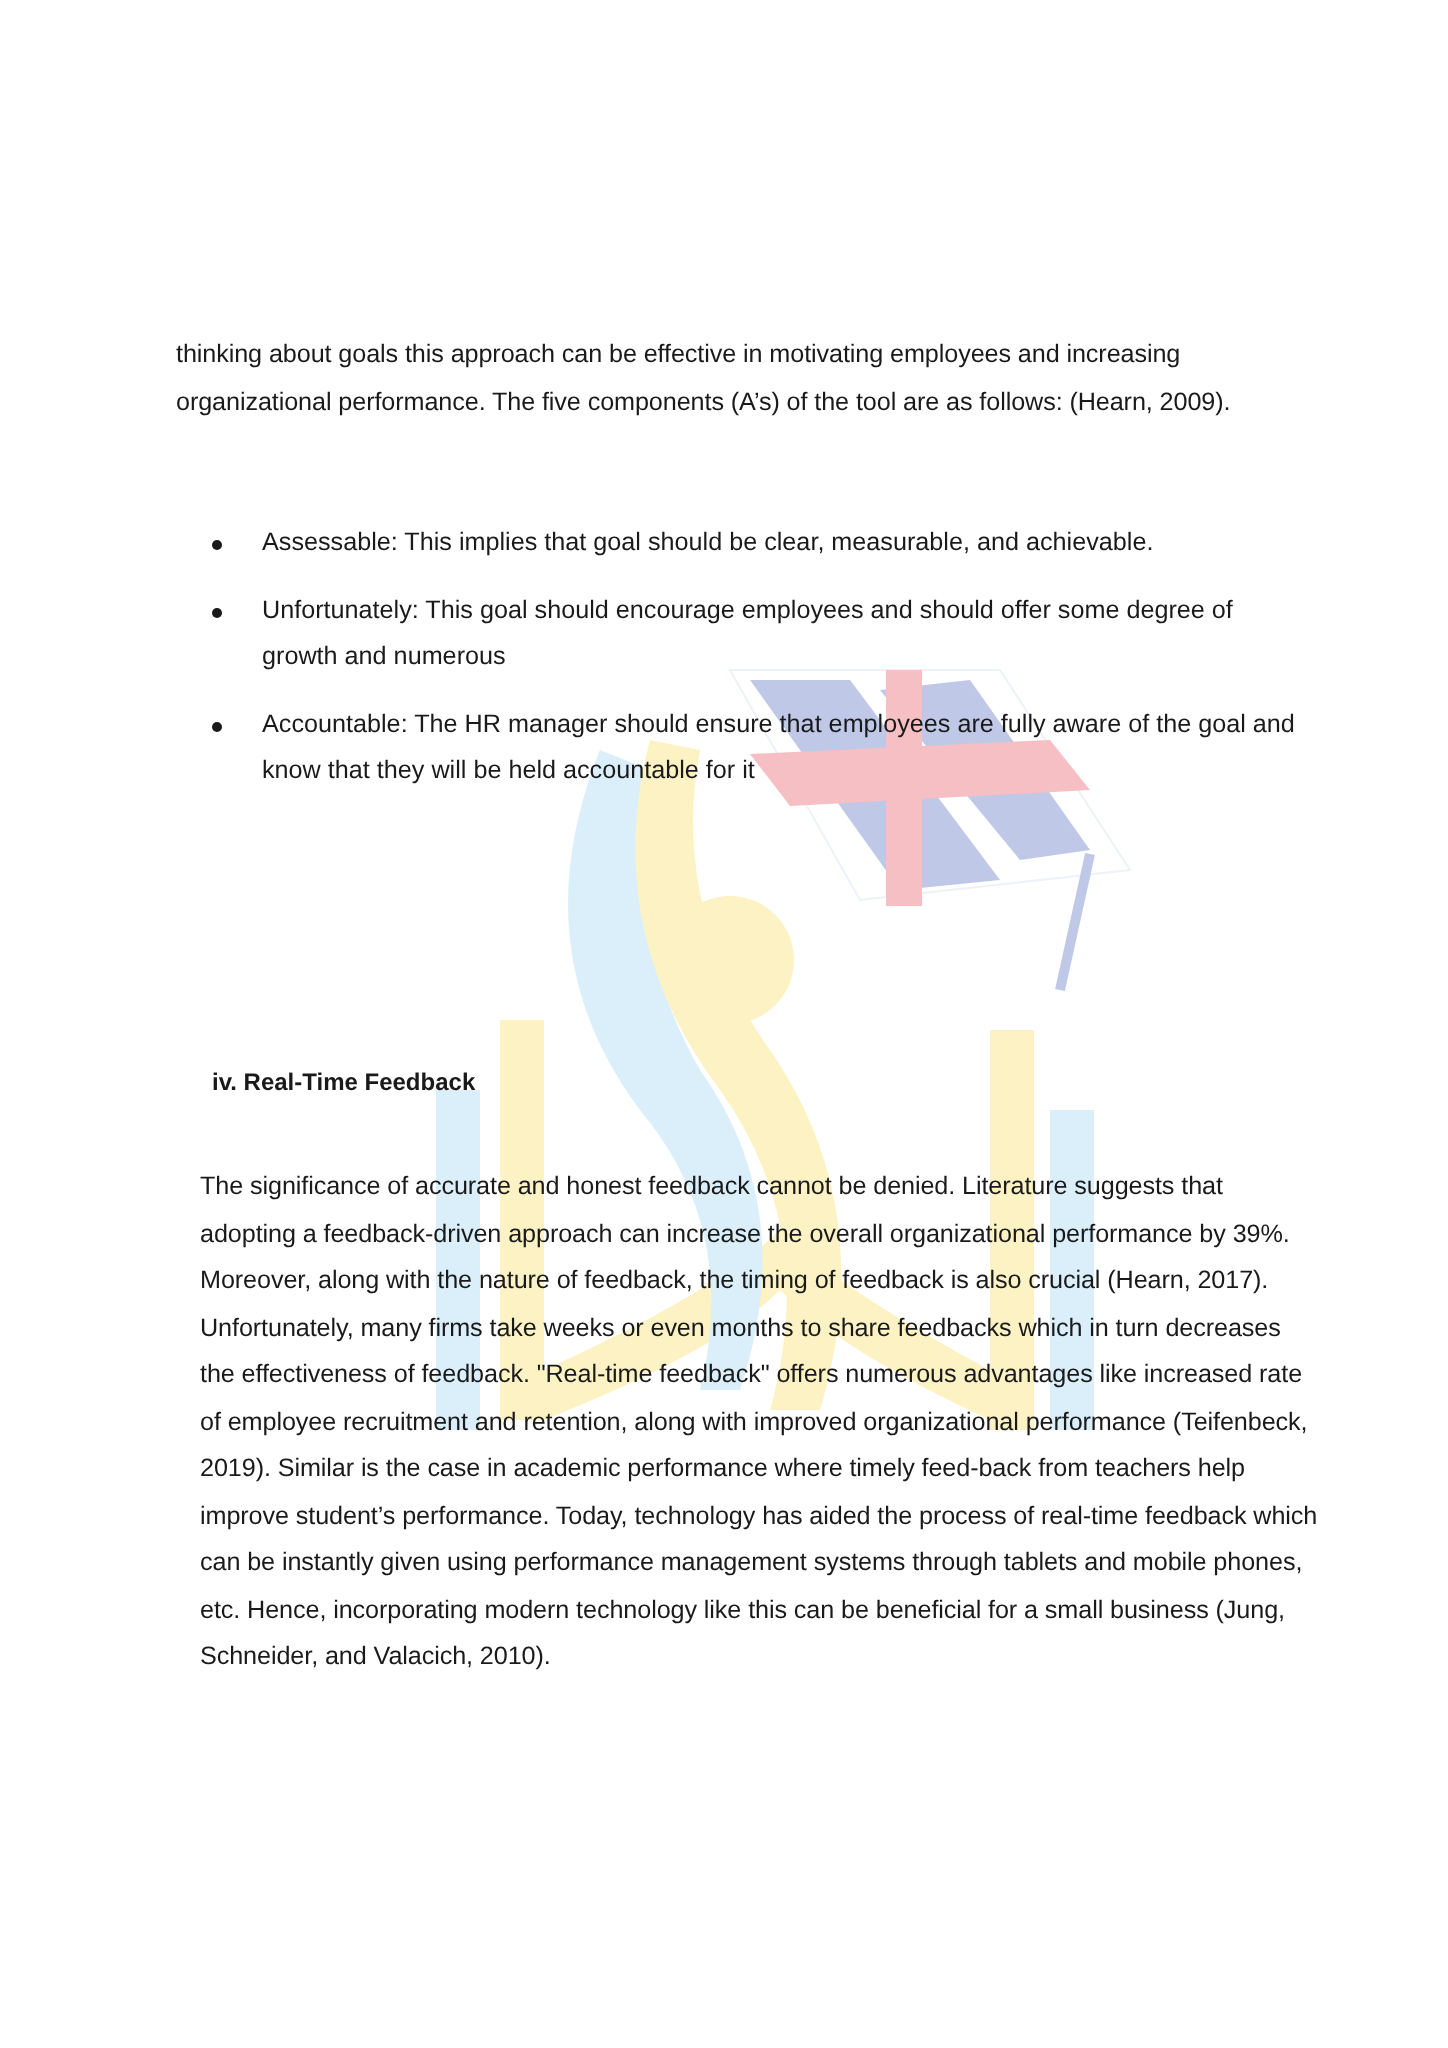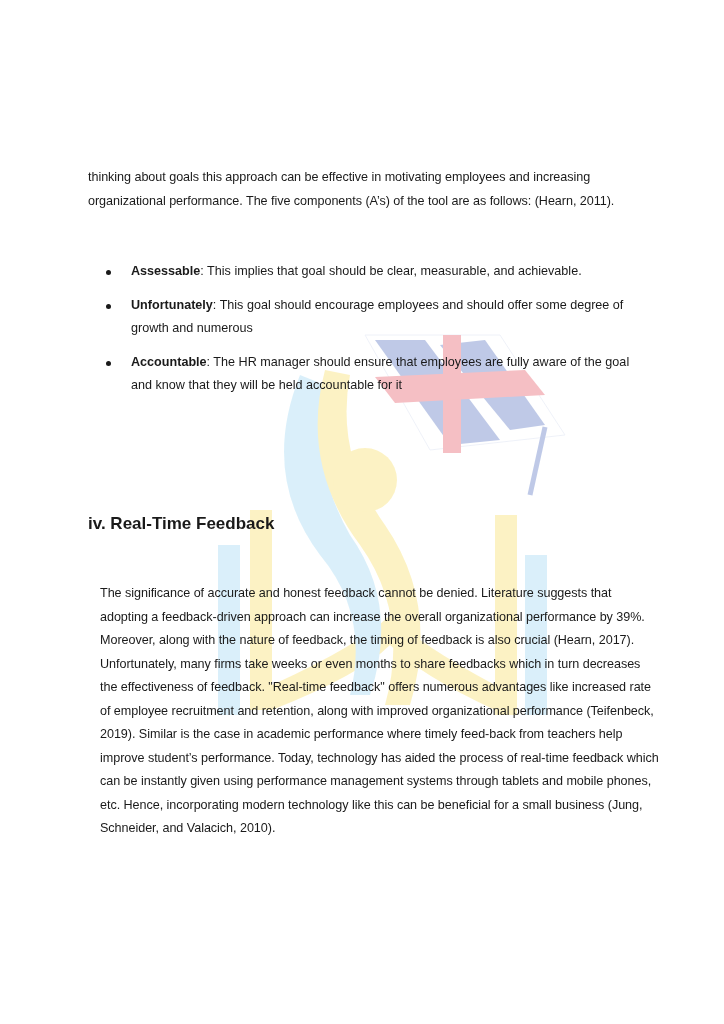--- a/index.html
+++ b/index.html
@@ -15,22 +15,22 @@
     .page { position: absolute; left: 88px; top: 0; width: 560px; z-index: 1; }
     .para {
       font-size: 12.6px; line-height: 23.5px; margin: 0; letter-spacing: -0.05px;
     }
     .p1 { position: absolute; top: 166px; left: 0; width: 560px; }
     .bullets { position: absolute; top: 260px; left: 0; width: 560px; margin: 0; padding: 0; list-style: none; }
     .bullets li { position: relative; padding-left: 43px; font-size: 12.6px; line-height: 23.5px; margin-bottom: 10px; }
     .bullets li .dot {
       position: absolute; left: 18px; top: 10px; width: 5px; height: 5px; border-radius: 50%; background: #1a1a1a;
     }
-    .bullets li b { font-weight: bold; }
-    .heading { position: absolute; top: 512px; left: 0; font-size: 17px; font-weight: bold; line-height: 23.5px; margin: 0; }
+    .bullets li b { font-weight: normal; }
+    .heading { position: absolute; top: 512px; left: 0; font-size: 12px; font-weight: bold; line-height: 23.5px; margin: 18px; }
     .p2 { position: absolute; top: 582px; left: 12px; width: 560px; }
   </style>
 </head>
 <body>
 
 <svg class="watermark" viewBox="0 0 420 420">
 
   <rect x="50" y="195" width="22" height="200" fill="#f7d84a"></rect>
   <rect x="18" y="230" width="22" height="170" fill="#8fd0f0"></rect>
   <rect x="295" y="200" width="22" height="200" fill="#f7d84a"></rect>
@@ -45,21 +45,21 @@
     <polygon points="165,20 300,20 365,120 230,135" fill="#ffffff" stroke="#cdd6ec" stroke-width="1"></polygon>
     <polygon points="175,25 225,25 300,125 250,130" fill="#3a5bb8"></polygon>
     <polygon points="285,25 345,110 310,115 240,30" fill="#3a5bb8"></polygon>
     <rect x="243" y="20" width="18" height="118" fill="#e23b4a"></rect>
     <polygon points="175,62 325,55 345,80 195,88" fill="#e23b4a"></polygon>
     <path d="M345 112 L330 180" stroke="#3a5bb8" stroke-width="5" fill="none"></path>
   </g>
 </svg>
 
 <div class="page">
-  <p class="para p1">thinking about goals this approach can be effective in motivating employees and increasing organizational performance. The five components (A’s) of the tool are as follows: (Hearn, 2011).</p>
+  <p class="para p1">thinking about goals this approach can be effective in motivating employees and increasing organizational performance. The five components (A’s) of the tool are as follows: (Hearn, 2009).</p>
 
   <ul class="bullets">
     <li><span class="dot"></span><b>Assessable</b><span>: This implies that goal should be clear, measurable, and achievable.</span></li>
     <li><span class="dot"></span><b>Unfortunately</b><span>: This goal should encourage employees and should offer some degree of growth and numerous</span></li>
     <li><span class="dot"></span><b>Accountable</b><span>: The HR manager should ensure that employees are fully aware of the goal and know that they will be held accountable for it</span></li>
   </ul>
 
   <h3 class="heading">iv. Real-Time Feedback</h3>
 
   <p class="para p2">The significance of accurate and honest feedback cannot be denied. Literature suggests that adopting a feedback-driven approach can increase the overall organizational performance by 39%. Moreover, along with the nature of feedback, the timing of feedback is also crucial (Hearn, 2017). Unfortunately, many firms take weeks or even months to share feedbacks which in turn decreases the effectiveness of feedback. "Real-time feedback" offers numerous advantages like increased rate of employee recruitment and retention, along with improved organizational performance (Teifenbeck, 2019). Similar is the case in academic performance where timely feed-back from teachers help improve student’s performance. Today, technology has aided the process of real-time feedback which can be instantly given using performance management systems through tablets and mobile phones, etc. Hence, incorporating modern technology like this can be beneficial for a small business (Jung, Schneider, and Valacich, 2010).</p>

